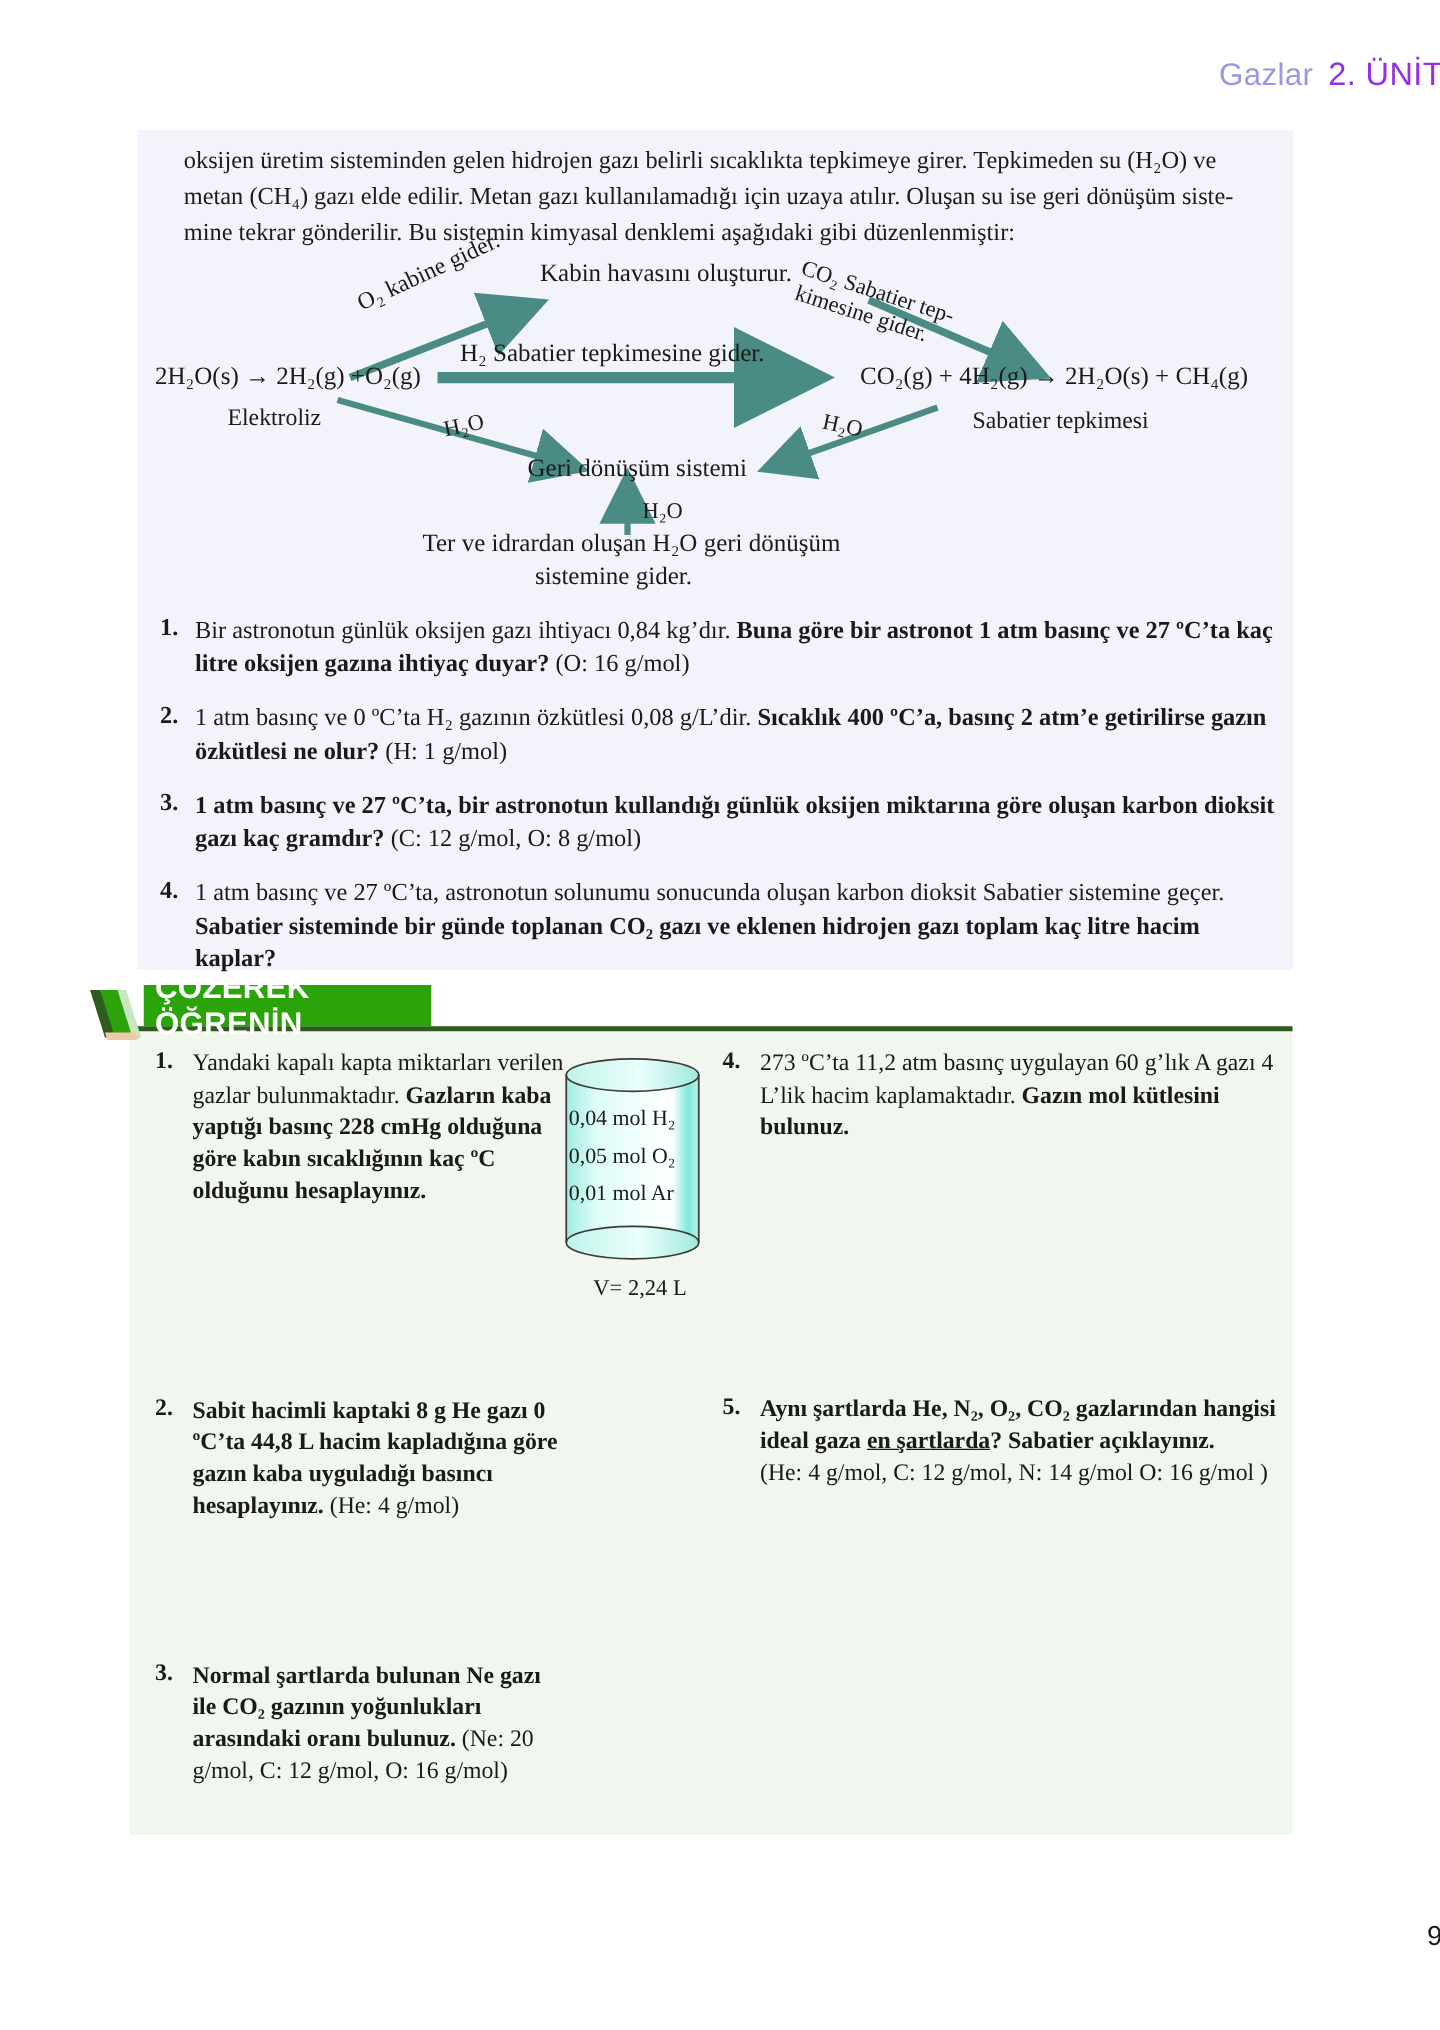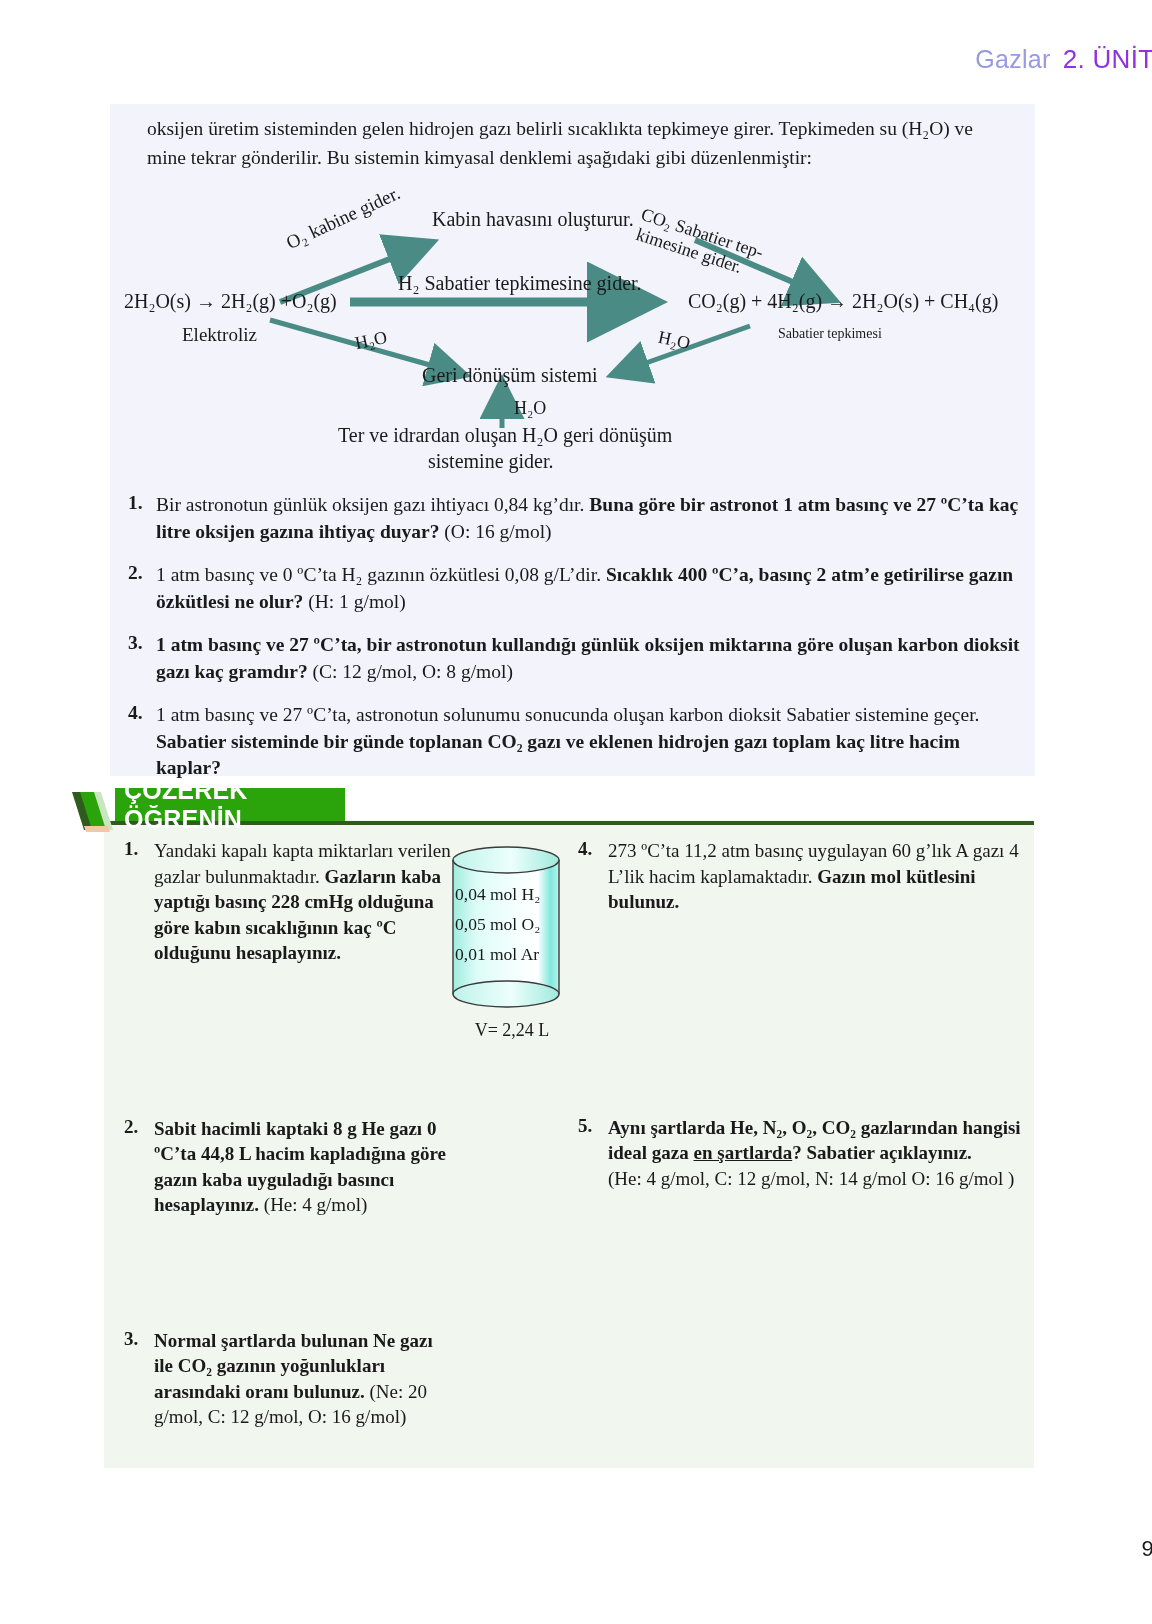--- a/index.html
+++ b/index.html
@@ -33,24 +33,24 @@
   }
   .intro p{margin:0;}
 
   
   .diagram{position:absolute;left:0;top:98px;width:925px;height:290px;}
   .dg{position:absolute;font-size:19px;white-space:nowrap;}
 
   .eq-left{left:14px;top:88px;font-size:20px;}
   .lab-elektroliz{left:72px;top:122px;font-size:19px;}
   .eq-right{left:578px;top:88px;font-size:20px;}
-  .lab-sabatier{left:668px;top:124px;font-size:14px;}
+  .lab-sabatier{left:668px;top:124px;font-size:19px;}
 
   .lab-kabin{left:322px;top:6px;font-size:20px;}
-  .lab-h2sab{left:288px;top:70px;font-size:20px;}
+  .lab-h2sab{left:258px;top:70px;font-size:20px;}
 
   .rot-o2{left:182px;top:30px;font-size:19px;transform:rotate(-25deg);transform-origin:left bottom;}
   .rot-co2a{left:535px;top:2px;font-size:18px;transform:rotate(18deg);transform-origin:left top;}
   .rot-co2b{left:530px;top:22px;font-size:18px;transform:rotate(18deg);transform-origin:left top;}
 
   .lab-h2o-l{left:245px;top:128px;font-size:18px;transform:rotate(-12deg);}
   .lab-h2o-r{left:548px;top:128px;font-size:18px;transform:rotate(12deg);}
   .lab-geri{left:312px;top:162px;font-size:20px;}
   .lab-h2o-c{left:404px;top:196px;font-size:18px;}
   .lab-ter1{left:228px;top:222px;font-size:20px;}
@@ -110,20 +110,21 @@
 
   <div class="header">
     <span class="sub">Gazlar</span>
     <span class="unit">2. ÜNİTE</span>
   </div>
 
   <div class="panel-top">
 
     <div class="intro">
       <p>oksijen üretim sisteminden gelen hidrojen gazı belirli sıcaklıkta tepkimeye girer. Tepkimeden su (H₂O) ve</p>
+      <p>metan (CH₄) gazı elde edilir. Metan gazı kullanılamadığı için uzaya atılır. Oluşan su ise geri dönüşüm siste-</p>
       <p>mine tekrar gönderilir. Bu sistemin kimyasal denklemi aşağıdaki gibi düzenlenmiştir:</p>
     </div>
 
     <div class="diagram">
 
       <svg class="svg-arrows" viewBox="0 0 925 290">
         <defs>
           <marker id="ahead" markerWidth="9" markerHeight="9" refX="7" refY="4.5" orient="auto">
             <path d="M0,0 L9,4.5 L0,9 z" fill="#4a8c85"></path>
           </marker>

